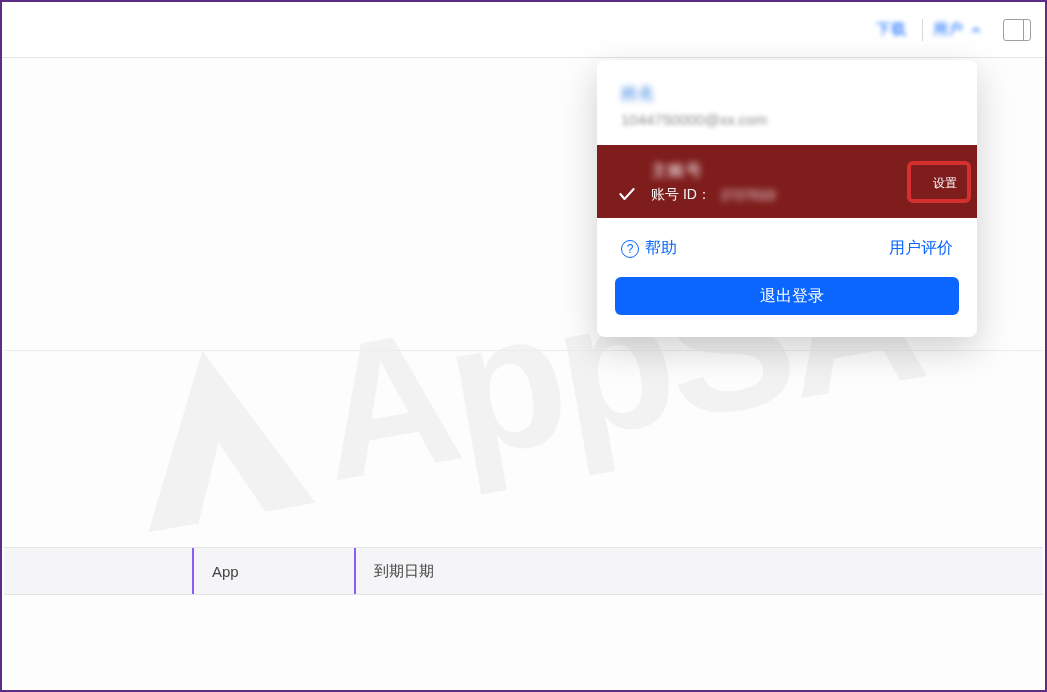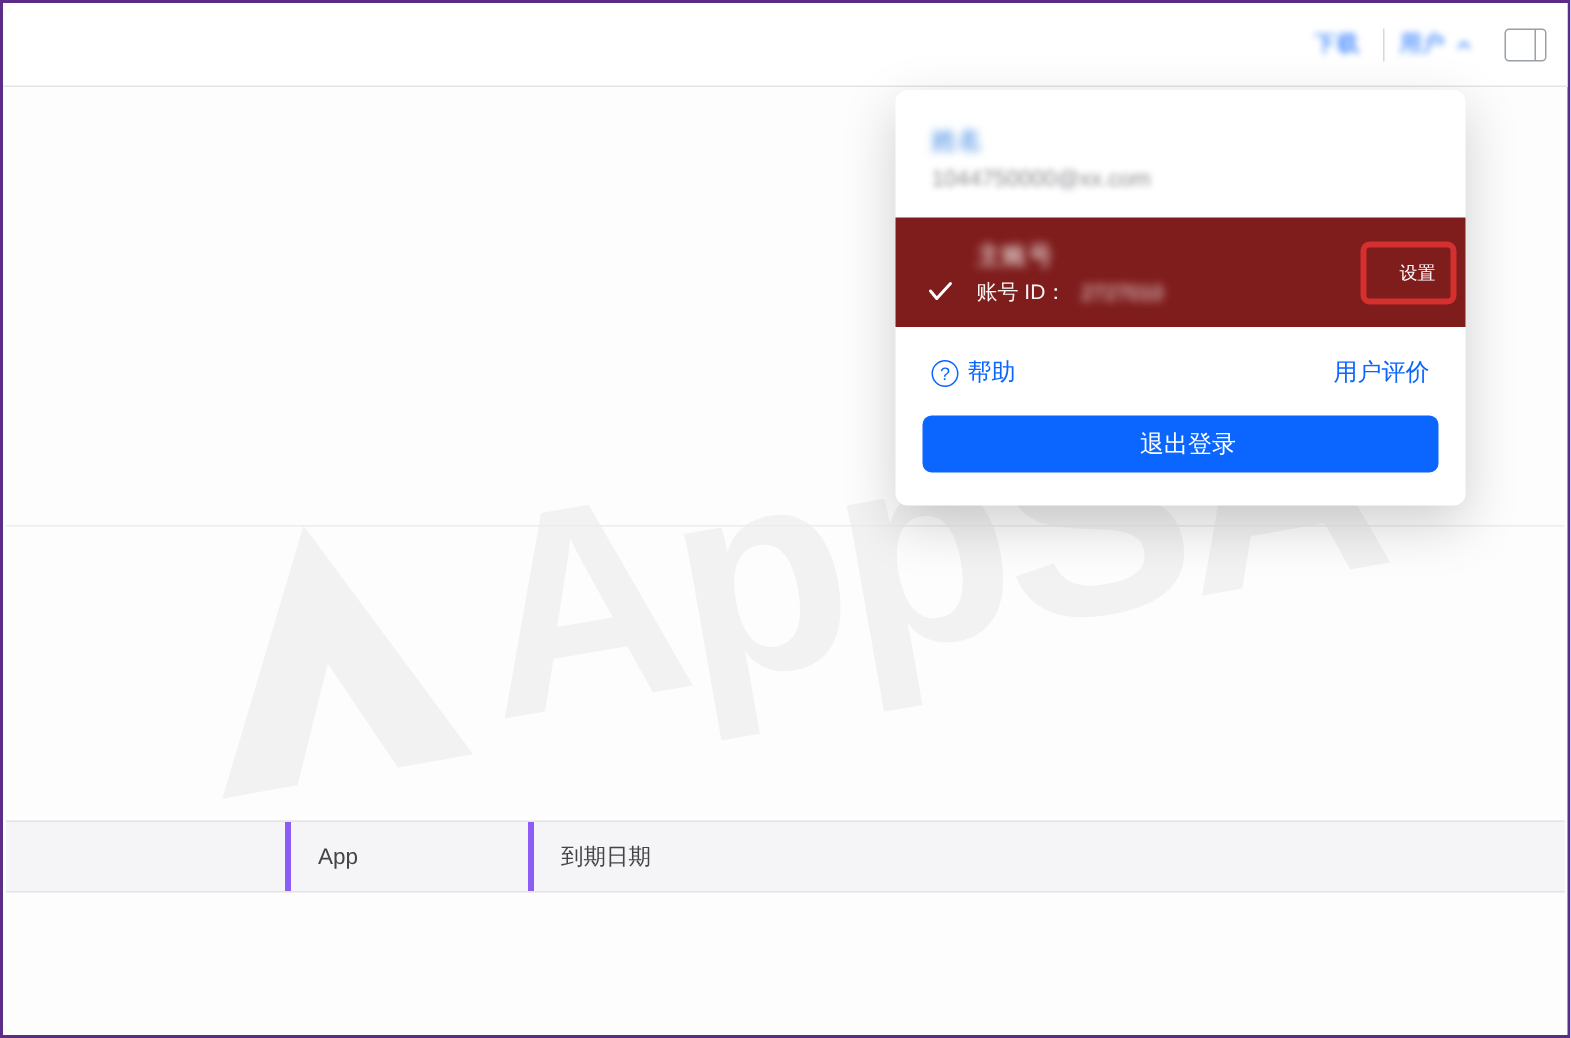--- a/index.html
+++ b/index.html
@@ -19,21 +19,21 @@
 .chevron { display:inline-block; }
 .chevron svg{ width:14px; height:14px; display:block; }
 .panel-icon { width:28px; height:22px; border:1.5px solid #9aa0a6; border-radius:3px; position:relative; margin-left:10px; cursor:pointer; }
 .panel-icon::after{ content:""; position:absolute; right:6px; top:0; bottom:0; width:1.5px; background:#9aa0a6; }
 
 
 .hr2 { border-top:1px solid #ececef; position:absolute; left:2px; right:2px; top: 348px; }
 
 
 .table-head { position:absolute; left:2px; right:2px; top:545px; height:48px; background:#f5f5f7; display:flex; align-items:stretch; border-top:1px solid #e3e3e6; border-bottom:1px solid #e3e3e6; z-index:1; }
-.th { display:flex; align-items:center; padding-left:18px; color:#444; font-size:15px; border-right:4px solid #8b5cf6; background:#f5f5f7; }
+.th { display:flex; align-items:center; padding-left:18px; color:#444; font-size:15px; border-right:2px solid #8b5cf6; background:#f5f5f7; }
 .th.col0{ width:190px; padding:0; }
 .th.col1{ width:162px; }
 .th.col2{ width:233px; }
 .th.col3{ width:255px; }
 .th.col4{ flex:1; border-right:none; }
 
 
 .dropdown { position:absolute; top:58px; right:68px; width:380px; background:#fff; border-radius:8px; box-shadow: 0 12px 36px rgba(0,0,0,0.18); z-index:10; overflow:visible; }
 .dd-head{ padding: 22px 24px 16px 24px; }
 .dd-head .name{ color:#2f7de1; font-size:17px; filter: blur(3px); margin-bottom:6px; display:inline-block; }

